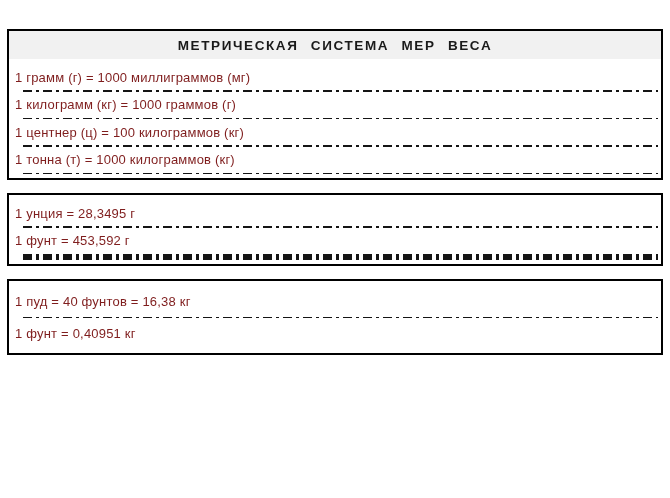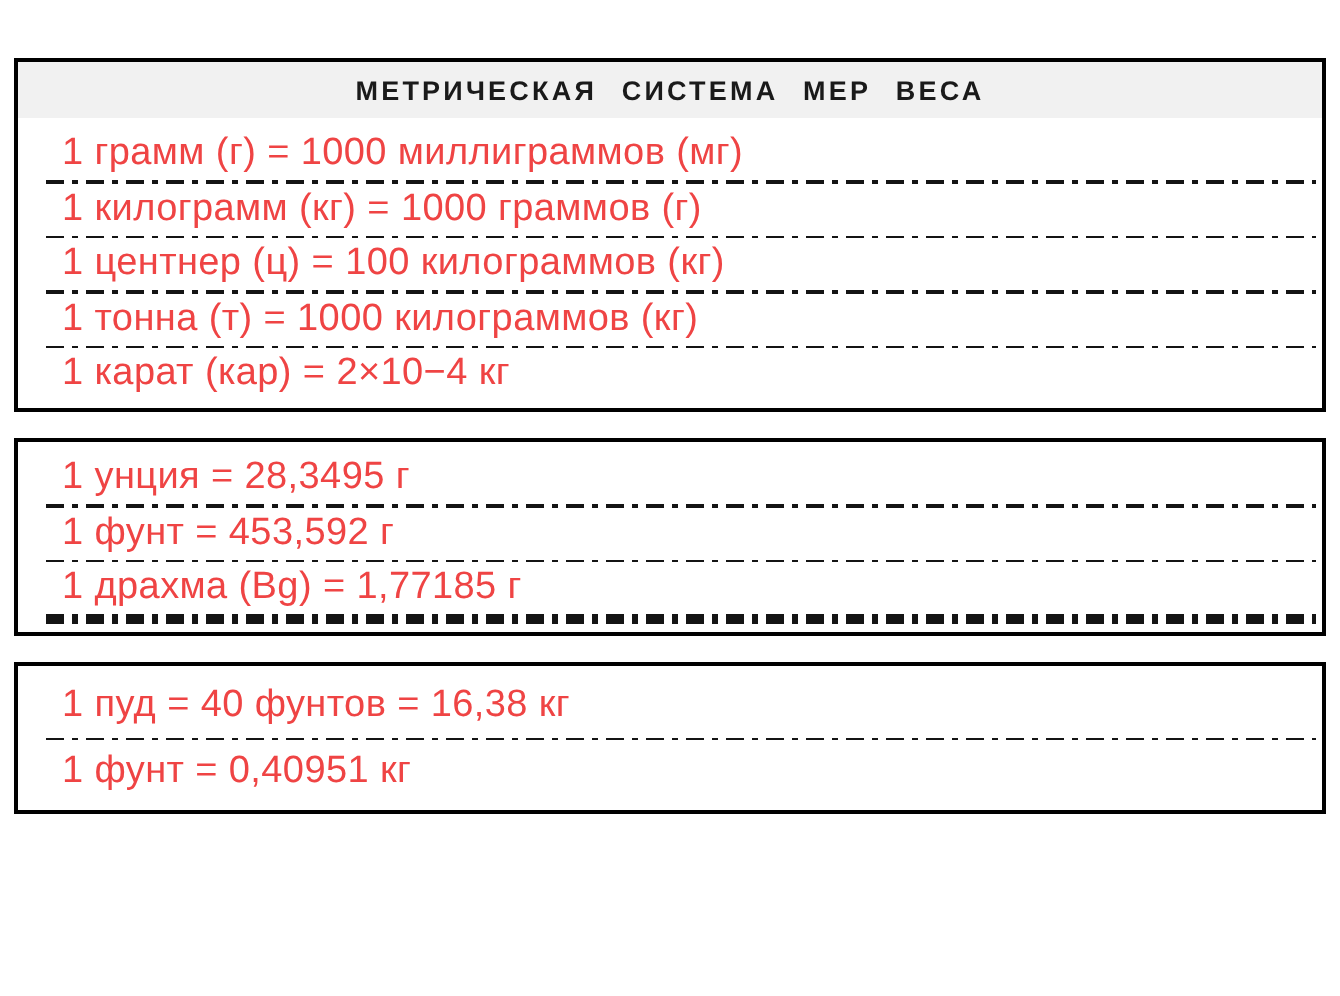--- a/index.html
+++ b/index.html
@@ -30,26 +30,26 @@
     font-weight: bold;
     letter-spacing: 1.6px;
     word-spacing: 7px;
     color: #1a1a1a;
   }
   .box-body { padding: 5px 0 4px 0; }
   .row {
     display: flex;
     align-items: center;
     height: 26px;
-    padding-left: 22px;
+    padding-left: 6px;
     padding-right: 6px;
-    font-size: 19px;
+    font-size: 13px;
     letter-spacing: 0.2px;
     white-space: nowrap;
-    color: #ef4444;
+    color: #7f1d1d;
   }
   .box-tall .row { height: 31px; }
   .divider {
     height: 1.5px;
     margin: 0 3px 0 14px;
     background-image: repeating-linear-gradient(
       90deg,
       #141414 0px, #141414 9px,
       transparent 9px, transparent 13px,
       #141414 13px, #141414 16px,
@@ -66,31 +66,29 @@
     <header class="box-header">МЕТРИЧЕСКАЯ СИСТЕМА МЕР ВЕСА</header>
     <div class="box-body">
       <div class="row">1 грамм (г) = 1000 миллиграммов (мг)</div>
       <div class="divider"></div>
       <div class="row">1 килограмм (кг) = 1000 граммов (г)</div>
       <div class="divider"></div>
       <div class="row">1 центнер (ц) = 100 килограммов (кг)</div>
       <div class="divider"></div>
       <div class="row">1 тонна (т) = 1000 килограммов (кг)</div>
       <div class="divider"></div>
-      <div class="row">1 карат (кар) = 2×10−4 кг</div>
     </div>
   </section>
 
   <section class="box">
     <div class="box-body">
       <div class="row">1 унция = 28,3495 г</div>
       <div class="divider"></div>
       <div class="row">1 фунт = 453,592 г</div>
       <div class="divider"></div>
-      <div class="row">1 драхма (Bg) = 1,77185 г</div>
       <div class="divider"></div>
       <div class="divider"></div>
       <div class="divider"></div>
     </div>
   </section>
 
   <section class="box box-tall">
     <div class="box-body">
       <div class="row">1 пуд = 40 фунтов = 16,38 кг</div>
       <div class="divider"></div>

